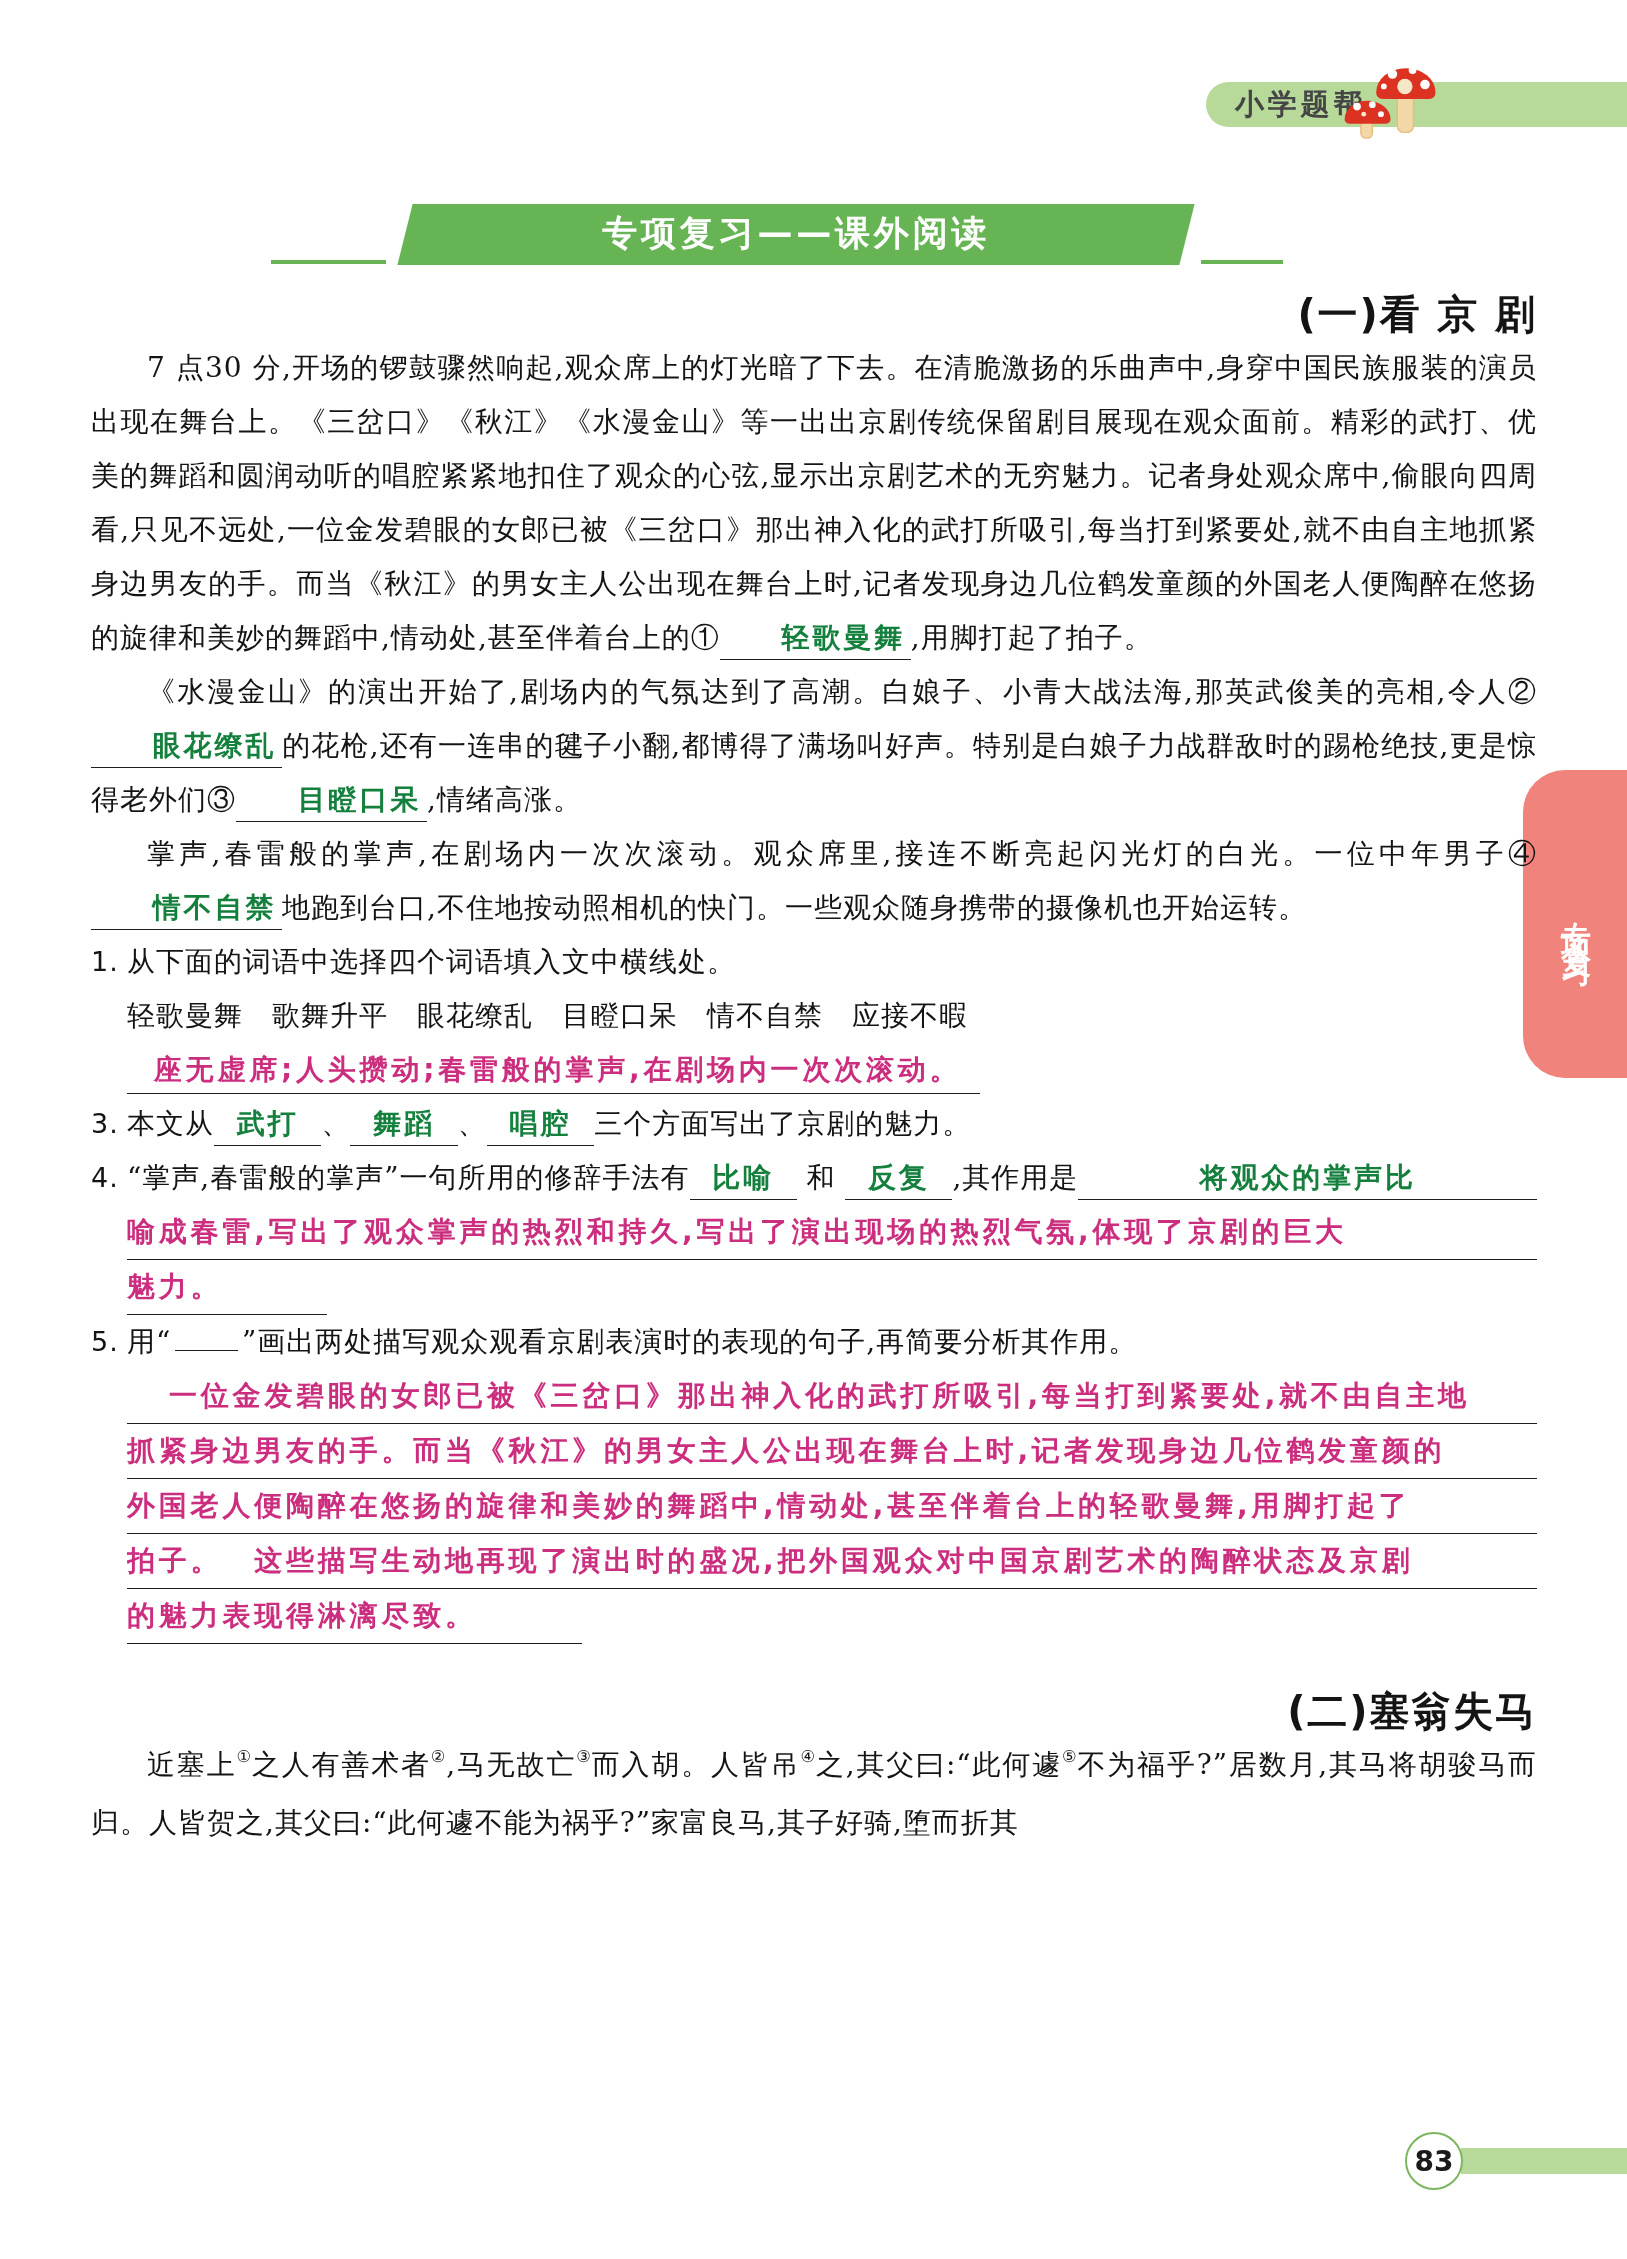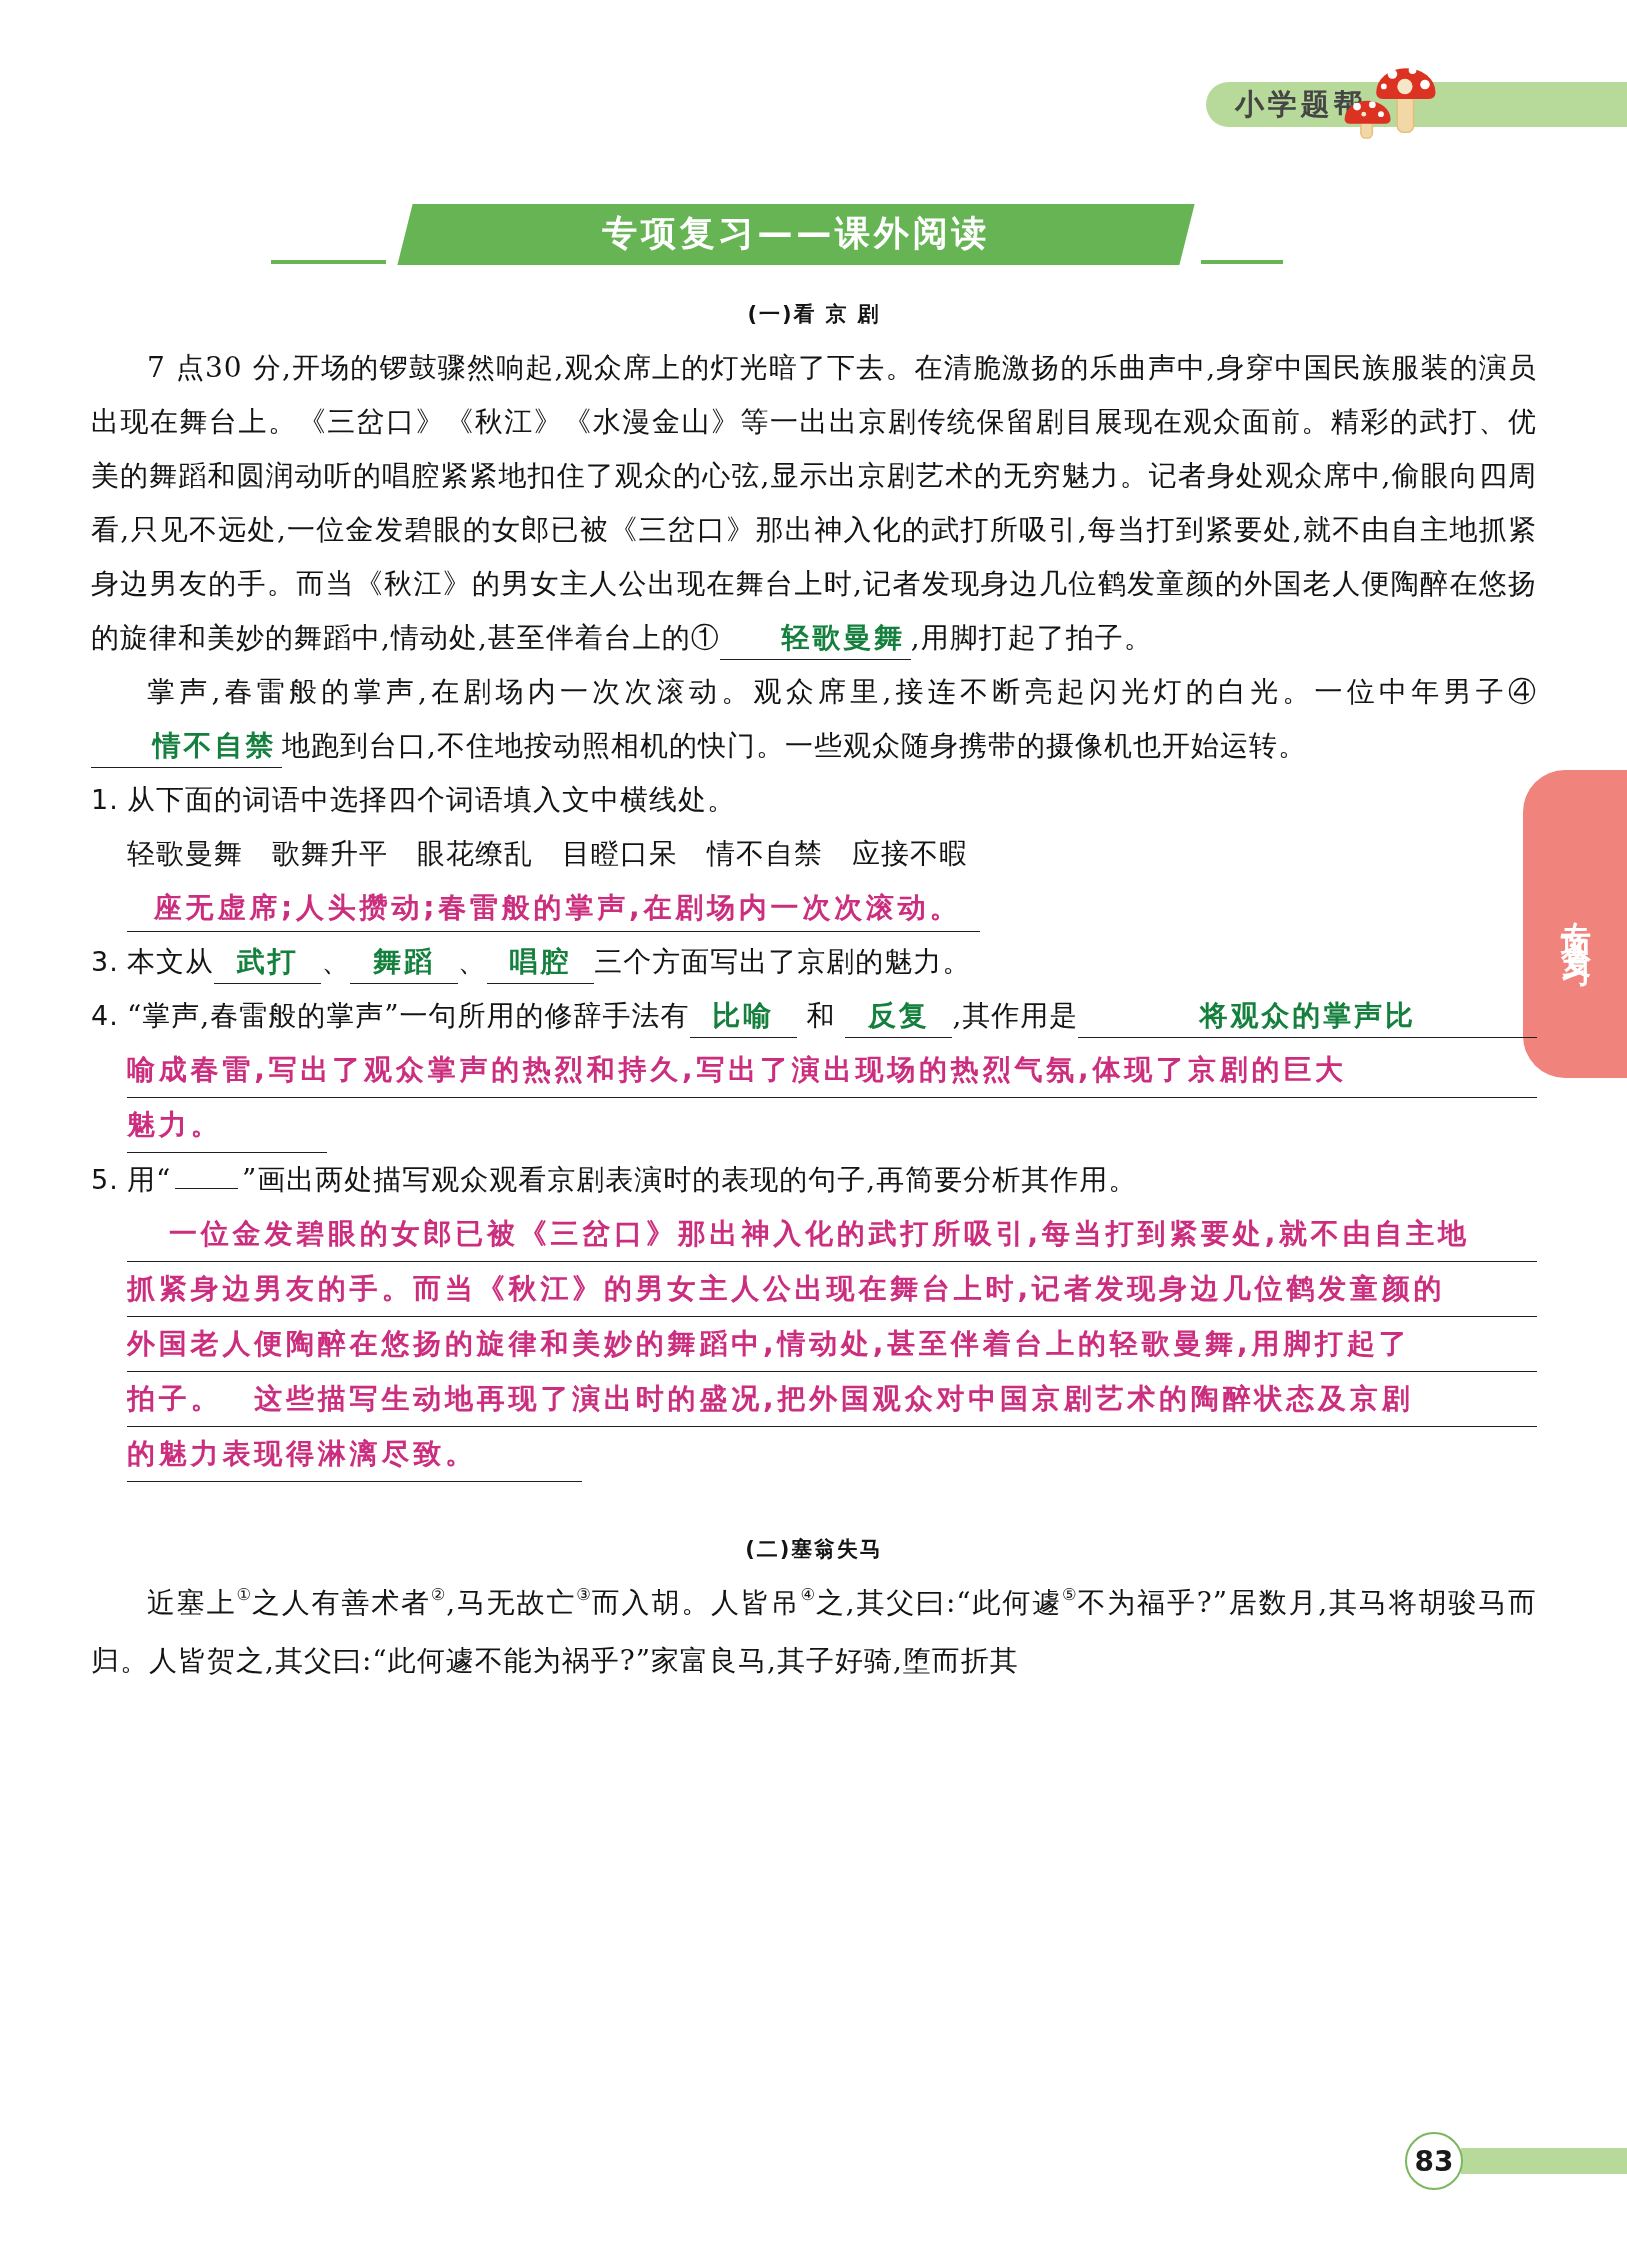--- a/index.html
+++ b/index.html
@@ -52,21 +52,21 @@
     font-family:"DejaVu Sans","Liberation Sans",sans-serif;
     font-size:28px; font-weight:600; color:#1a1a1a;
   }
   
   .content{
     position:absolute; left:91px; top:287px; width:1446px;
     font-size:28px; line-height:54px; letter-spacing:1px;
     text-align:justify;
   }
   .sec-title{
-    text-align:center; font-weight:bold; font-size:21px;
+    text-align:right; font-weight:bold; font-size:40px;
     font-family:"DejaVu Sans","Liberation Sans",sans-serif;
     letter-spacing:1.9px;
   }
   .sec-title.second{margin-top:40px;}
   .para{text-indent:2em;}
   .blank{
     display:inline-block; min-width:143px; text-align:center;
     border-bottom:1.9px solid #1f1f1f; line-height:38px; padding:0 5.7px 1.9px 5.7px;
     color:#15803d; font-weight:600; letter-spacing:2.9px;
     font-family:"DejaVu Sans","Liberation Sans",sans-serif;
@@ -147,20 +147,23 @@
 
   <div class="content">
 
     <div class="sec-title">(一)看 京 剧</div>
 
 
     <div class="para">
       <span>7 点30 分,开场的锣鼓骤然响起,观众席上的灯光暗了下去。在清脆激扬的乐曲声中,身穿中国民族服装的演员出现在舞台上。《三岔口》《秋江》《水漫金山》等一出出京剧传统保留剧目展现在观众面前。精彩的武打、优美的舞蹈和圆润动听的唱腔紧紧地扣住了观众的心弦,显示出京剧艺术的无穷魅力。记者身处观众席中,偷眼向四周看,只见不远处,一位金发碧眼的女郎已被《三岔口》那出神入化的武打所吸引,每当打到紧要处,就不由自主地抓紧身边男友的手。而当《秋江》的男女主人公出现在舞台上时,记者发现身边几位鹤发童颜的外国老人便陶醉在悠扬的旋律和美妙的舞蹈中,情动处,甚至伴着台上的</span><span>①</span><span class="blank">轻歌曼舞</span><span>,用脚打起了拍子。</span>
     </div>
 
+    <div class="para">
+      <span>《水漫金山》的演出开始了,剧场内的气氛达到了高潮。白娘子、小青大战法海,那英武俊美的亮相,令人</span><span>②</span><span class="blank">眼花缭乱</span><span>的花枪,还有一连串的毽子小翻,都博得了满场叫好声。特别是白娘子力战群敌时的踢枪绝技,更是惊得老外们</span><span>③</span><span class="blank">目瞪口呆</span><span>,情绪高涨。</span>
+    </div>
 
     <div class="para">
       <span>掌声,春雷般的掌声,在剧场内一次次滚动。观众席里,接连不断亮起闪光灯的白光。一位中年男子</span><span>④</span><span class="blank">情不自禁</span><span>地跑到台口,不住地按动照相机的快门。一些观众随身携带的摄像机也开始运转。</span>
     </div>
 
     <div class="question">
       <span class="qnum">1.</span><span>从下面的词语中选择四个词语填入文中横线处。</span>
     </div>
     <div class="word-bank">轻歌曼舞　歌舞升平　眼花缭乱　目瞪口呆　情不自禁　应接不暇</div>
 

